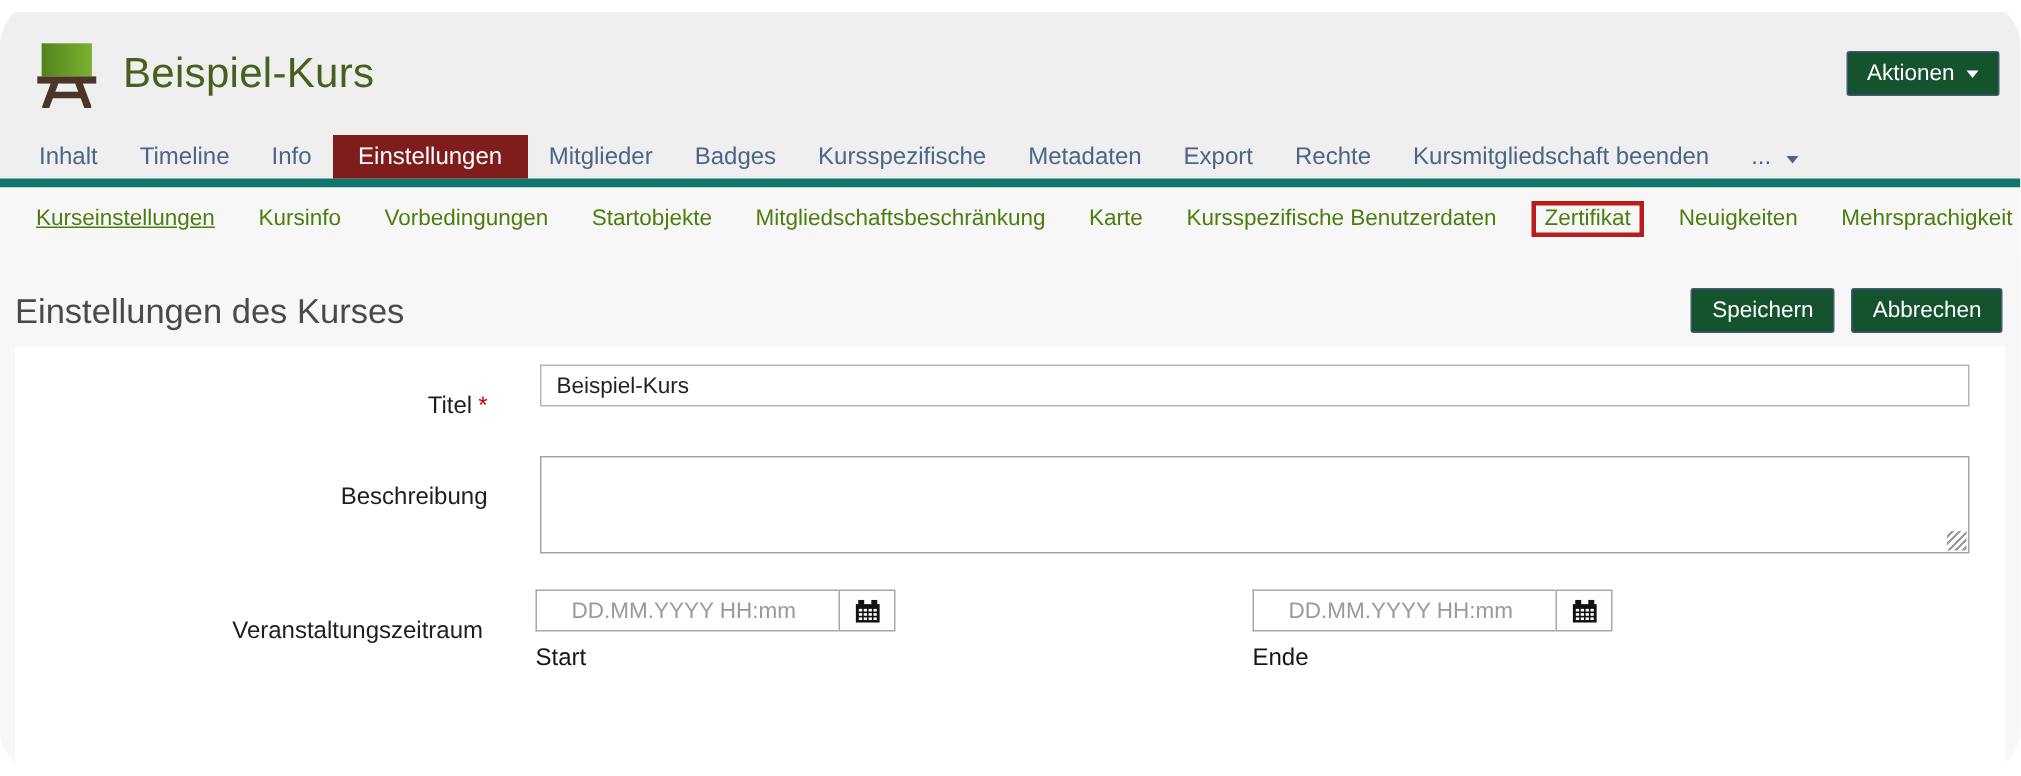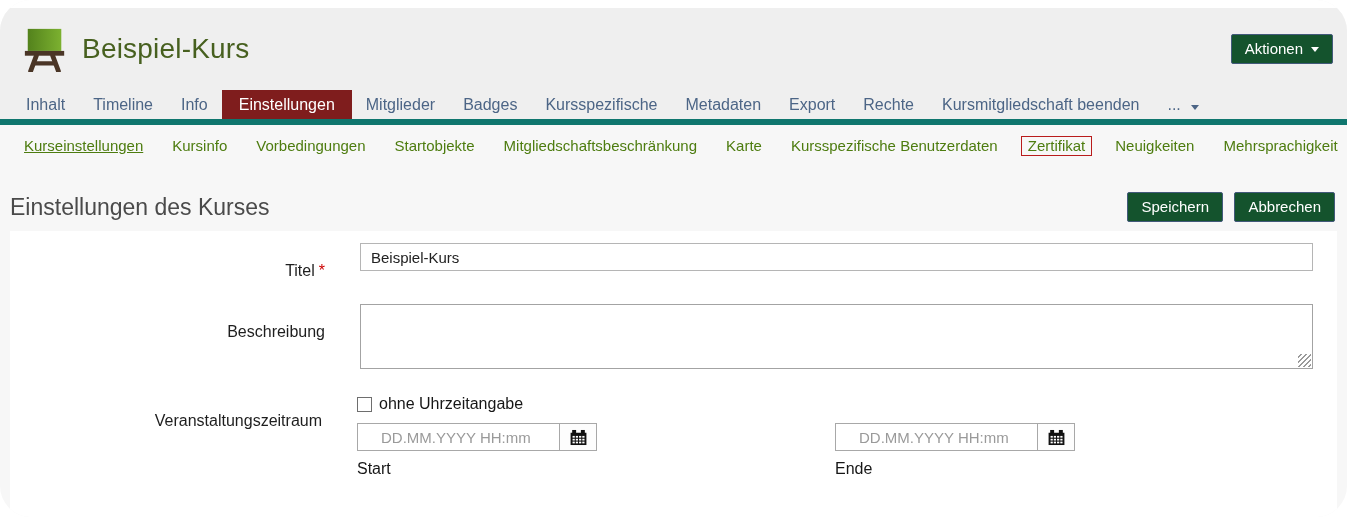--- a/index.html
+++ b/index.html
@@ -84,21 +84,21 @@
     font-size: 15px;
     color: #4d7c0f;
     text-decoration: none;
     margin-right: 29px;
     white-space: nowrap;
     cursor: pointer;
   }
   .subtab.active { text-decoration: underline; }
   .highlight-box {
     display: inline-block;
-    border: 1px solid #b91c1c;
+    border: 3px solid #b91c1c;
     padding: 0 6px;
     margin: -5px 23px -5px -6px;
   }
   .highlight-box .subtab { margin-right: 0; }
 
   
   .toolbar-row {
     display: flex;
     justify-content: space-between;
     align-items: flex-start;
@@ -298,24 +298,20 @@
           <textarea class="form-textarea" style=""></textarea>
           <span class="resize-handle"></span>
         </div>
       </div>
     </div>
 
     <div class="form-row">
       <div class="form-label">Veranstaltungszeitraum</div>
       <div class="form-field">
 
-        <div class="checkbox-line">
-          <input class="checkbox" type="checkbox" style="">
-          <label class="checkbox-label">ohne Uhrzeitangabe</label>
-        </div>
 
         <div class="date-cols">
           <div class="date-col">
             <div class="input-group">
               <input class="date-input" type="text" placeholder="DD.MM.YYYY HH:mm" style="">
               <button class="calendar-btn">
                 <svg width="19" height="19" viewBox="0 0 24 24" aria-hidden="true">
                   <rect x="4" y="2.5" width="5" height="4" fill="#111"></rect>
                   <rect x="15" y="2.5" width="5" height="4" fill="#111"></rect>
                   <rect x="2" y="6" width="20" height="15.5" fill="#111"></rect>

